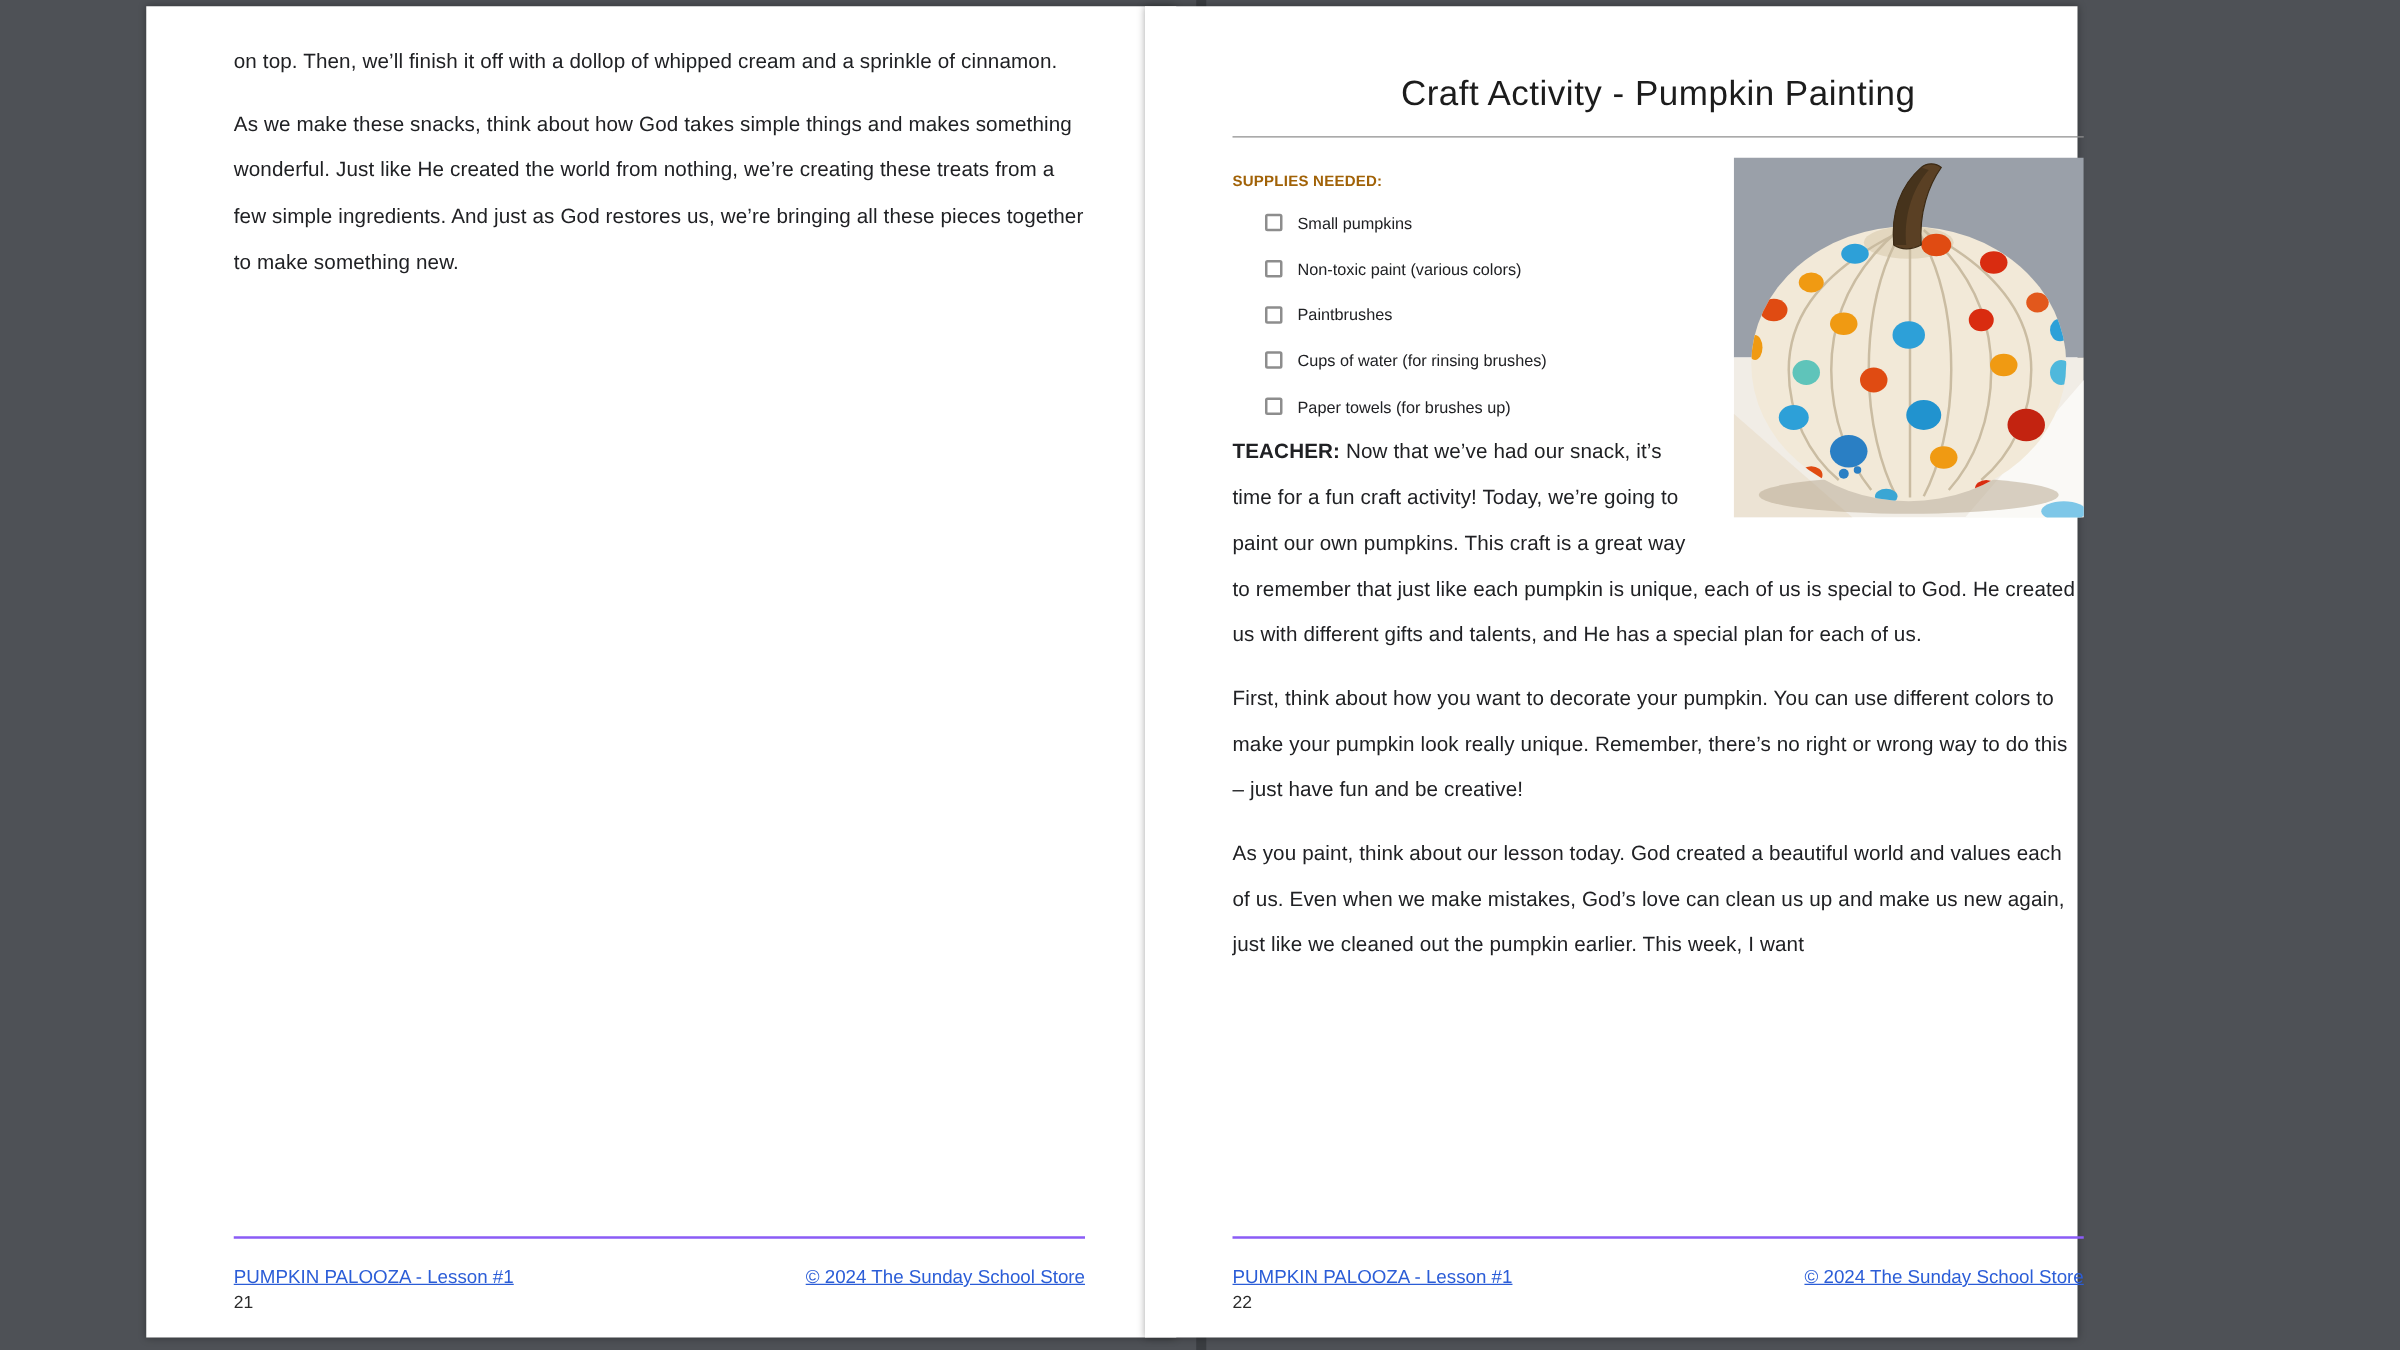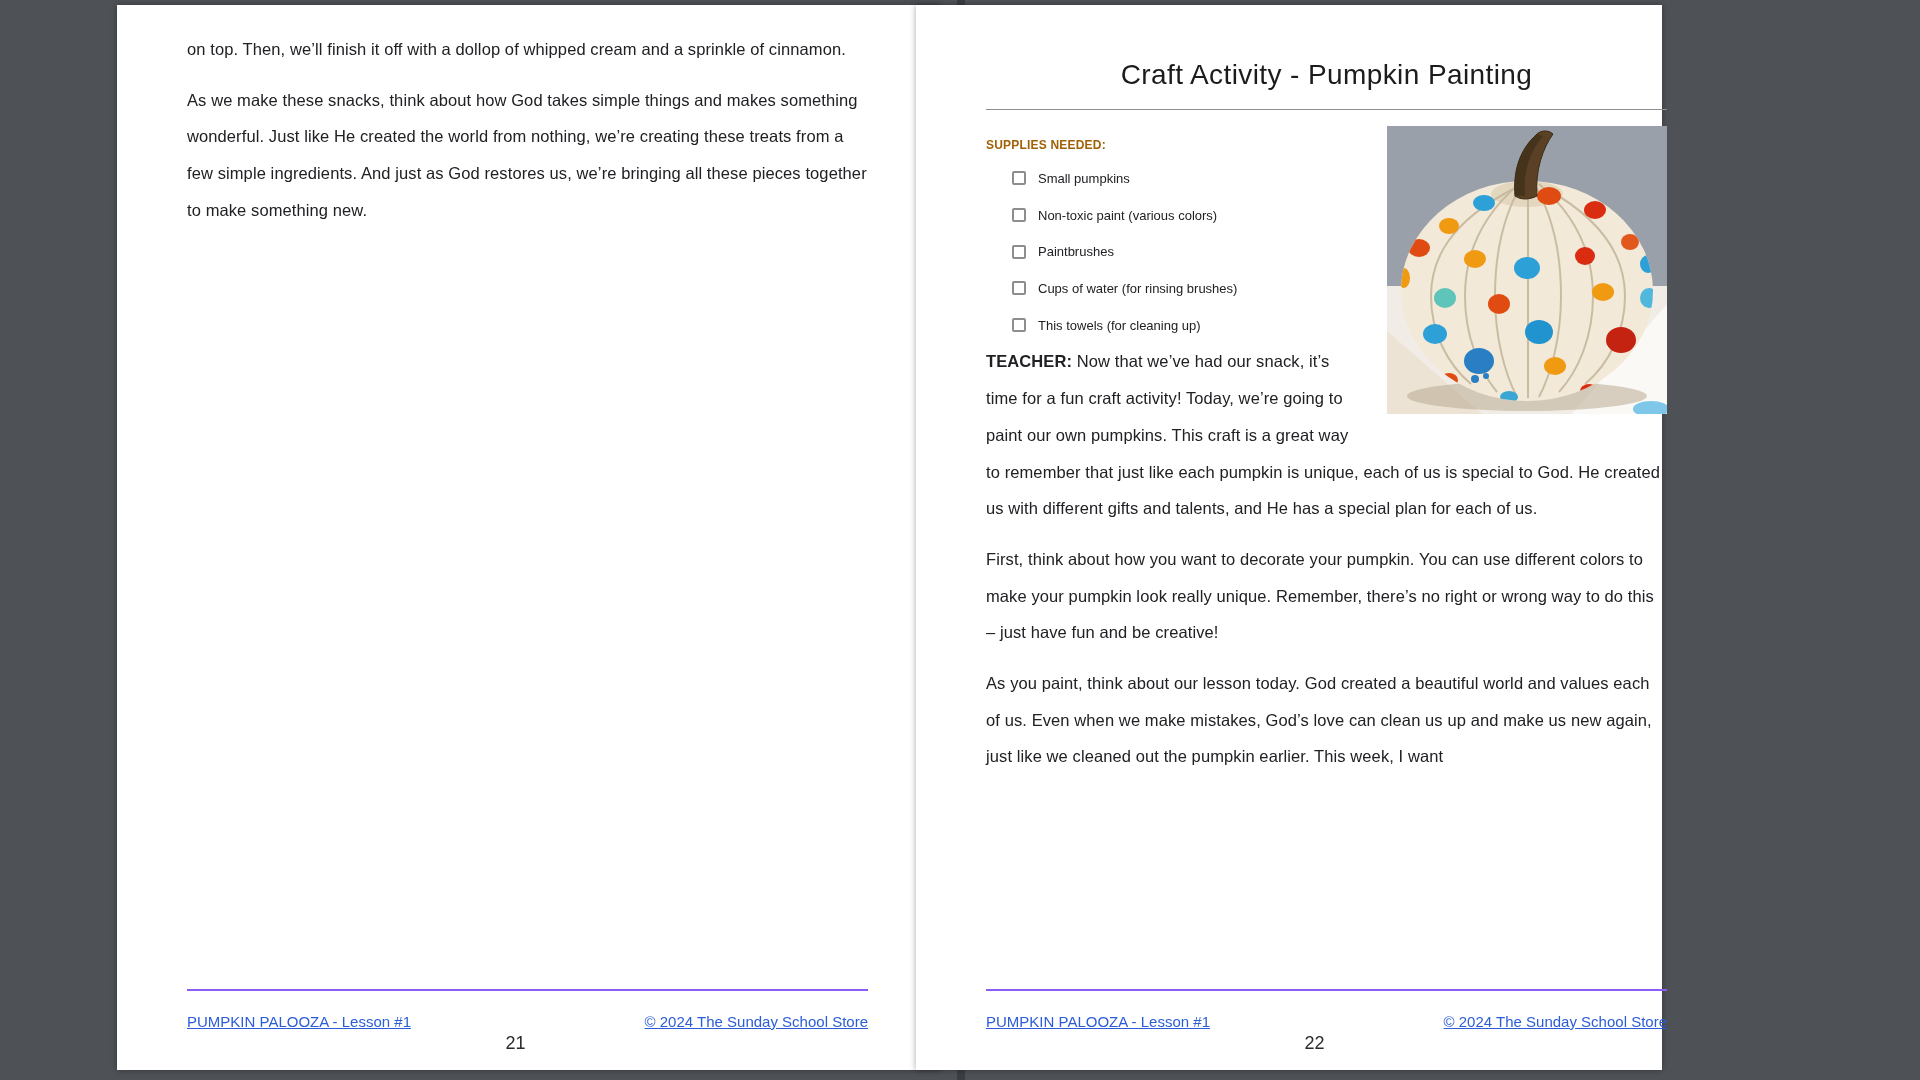--- a/index.html
+++ b/index.html
@@ -30,21 +30,21 @@
   ul.checklist li { display:flex; align-items:center; height:36.7px; font-size:13px; color:#202124; }
   .checkbox { flex:0 0 auto; width:14px; height:14px; border:2px solid #8d8d8d; border-radius:2px; margin-right:12px; background:#fff; }
 
   .teacher-par { margin-top:12px; }
   .teacher-par b { font-weight:700; }
 
   
   .page-footer { position:absolute; top:984px; left:70px; width:681px; border-top:2px solid #8b5cf6; }
   .footer-links { display:flex; justify-content:space-between; padding-top:22px; font-size:15px; }
   .footer-links a { color:#2b5dd7; text-decoration:underline; cursor:pointer; }
-  .page-num { text-align:center; padding-right:24px; margin-top:3px; font-size:18px; color:#2b2b2b; }
+  .page-num { text-align:left; padding-right:24px; margin-top:3px; font-size:14px; color:#2b2b2b; }
 </style>
 </head>
 <body>
 
 <div class="viewer">
 
   <div class="page-gap"></div>
 
   <div class="page page-left">
     <div class="content">
@@ -141,21 +141,21 @@
         <li>
           <span class="checkbox"></span>
           <span>Paintbrushes</span>
         </li>
         <li>
           <span class="checkbox"></span>
           <span>Cups of water (for rinsing brushes)</span>
         </li>
         <li>
           <span class="checkbox"></span>
-          <span>This towels (for cleaning up)</span>
+          <span>Paper towels (for brushes up)</span>
         </li>
       </ul>
 
       <p class="body-text teacher-par">
         <b>TEACHER:</b>
         <span>Now that we’ve had our snack, it’s time for a fun craft activity! Today, we’re going to paint our own pumpkins. This craft is a great way to remember that just like each pumpkin is unique, each of us is special to God. He created us with different gifts and talents, and He has a special plan for each of us.</span>
       </p>
       <p class="body-text">First, think about how you want to decorate your pumpkin. You can use different colors to make your pumpkin look really unique. Remember, there’s no right or wrong way to do this – just have fun and be creative!</p>
       <p class="body-text">As you paint, think about our lesson today. God created a beautiful world and values each of us. Even when we make mistakes, God’s love can clean us up and make us new again, just like we cleaned out the pumpkin earlier. This week, I want</p>
     </div>

